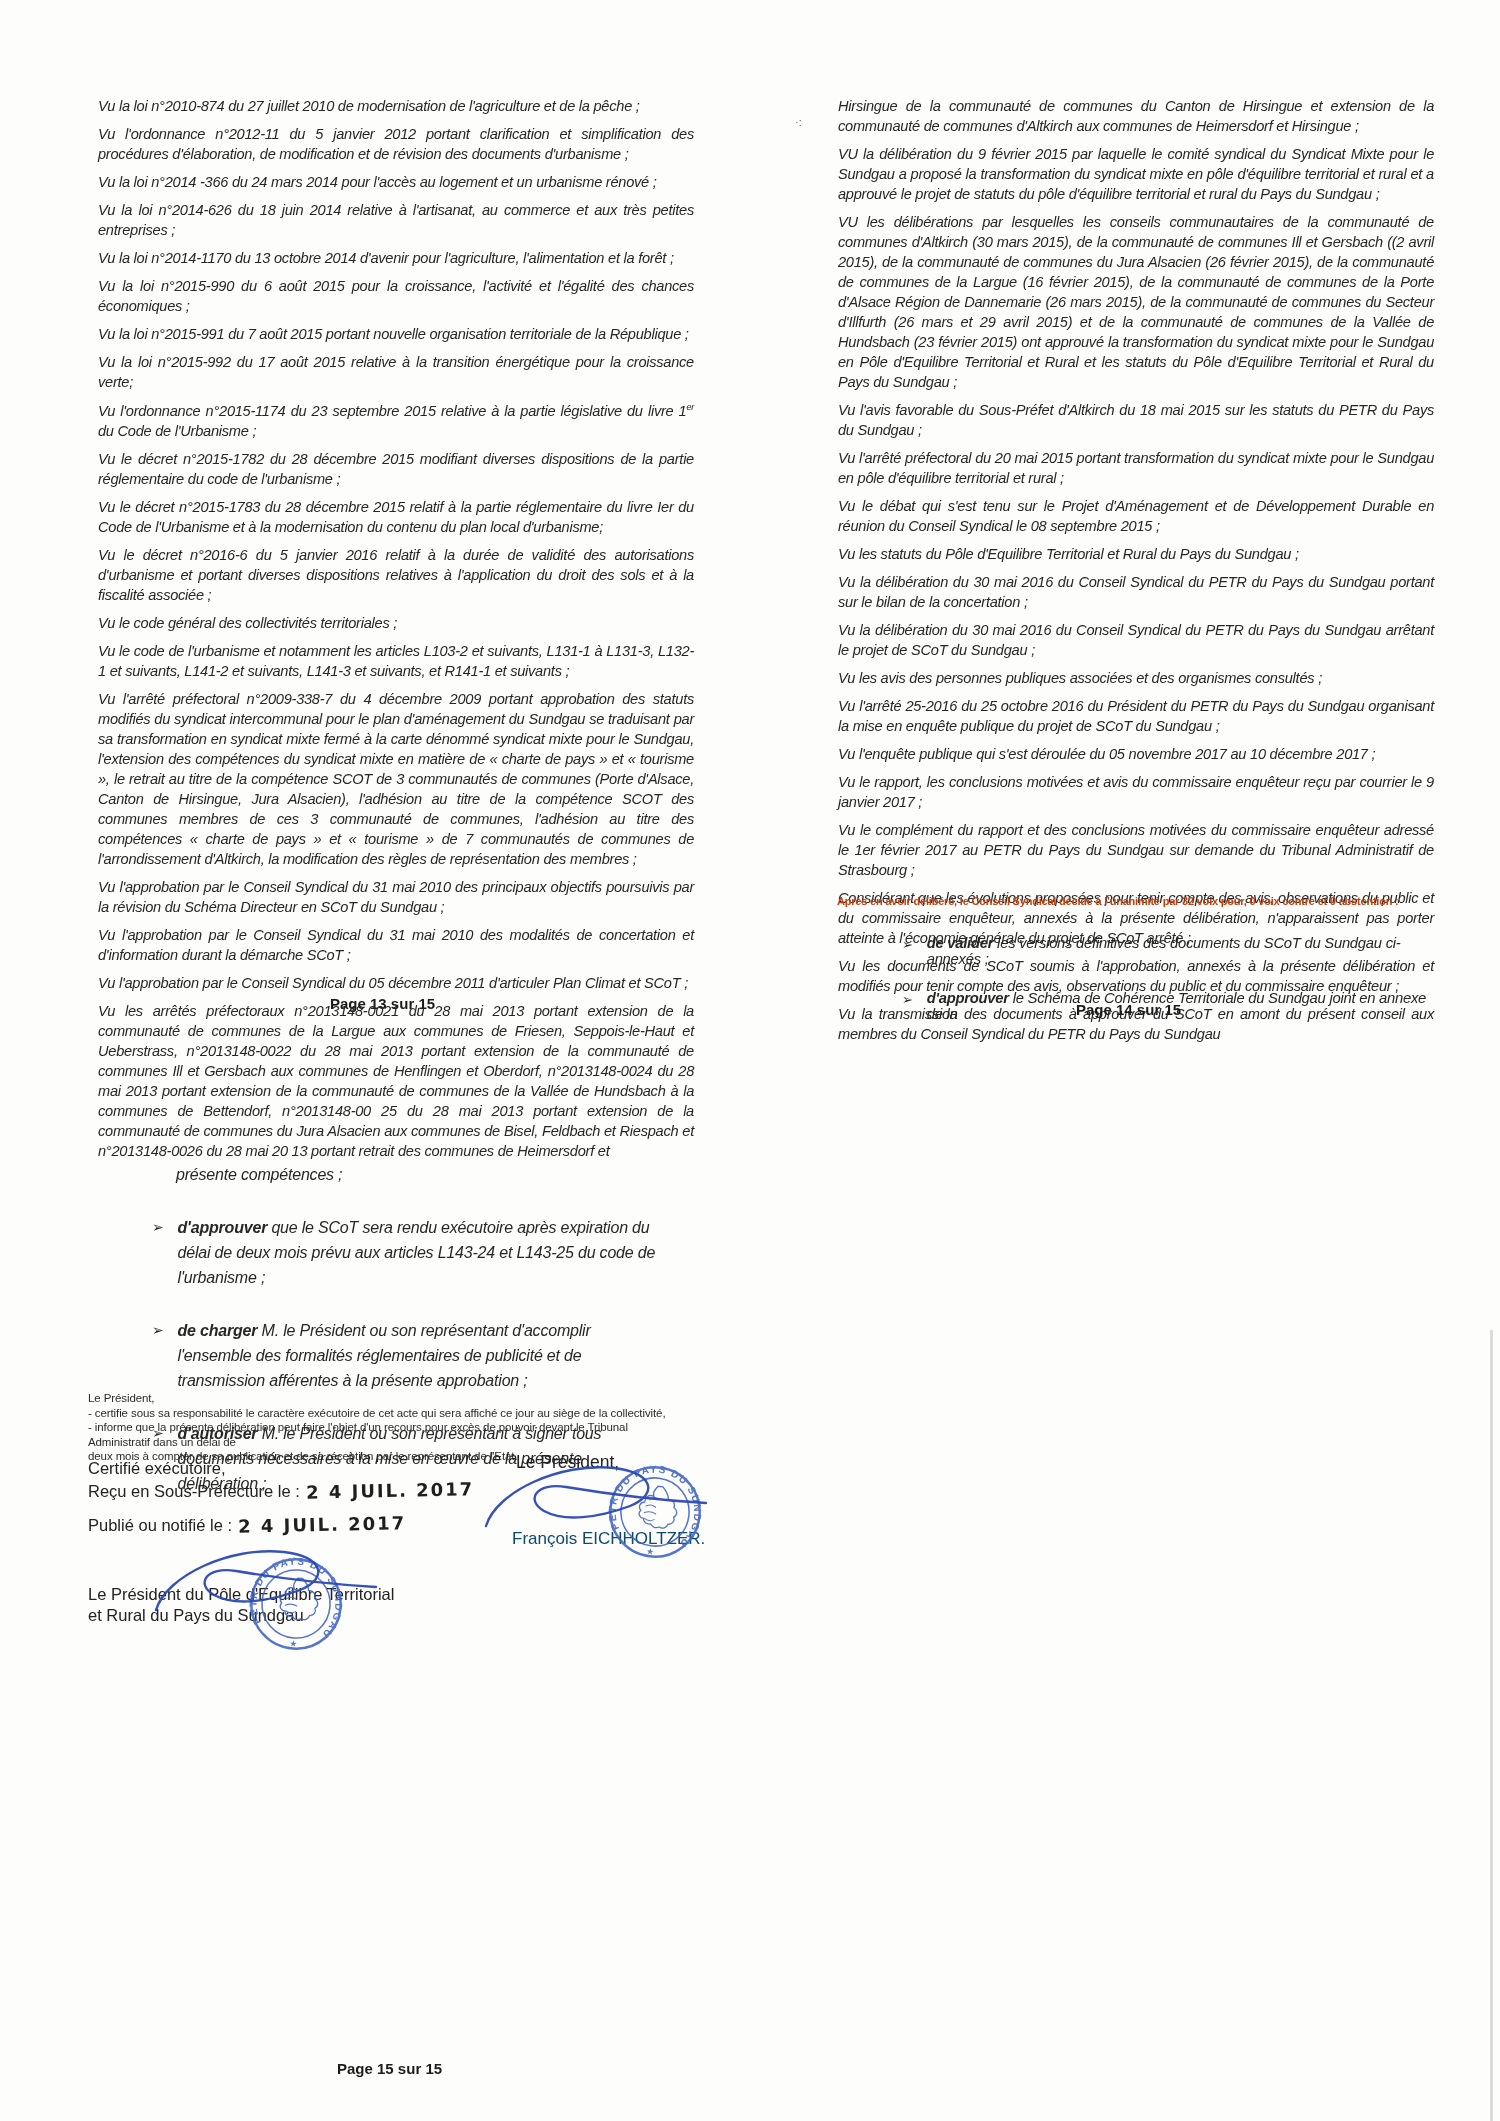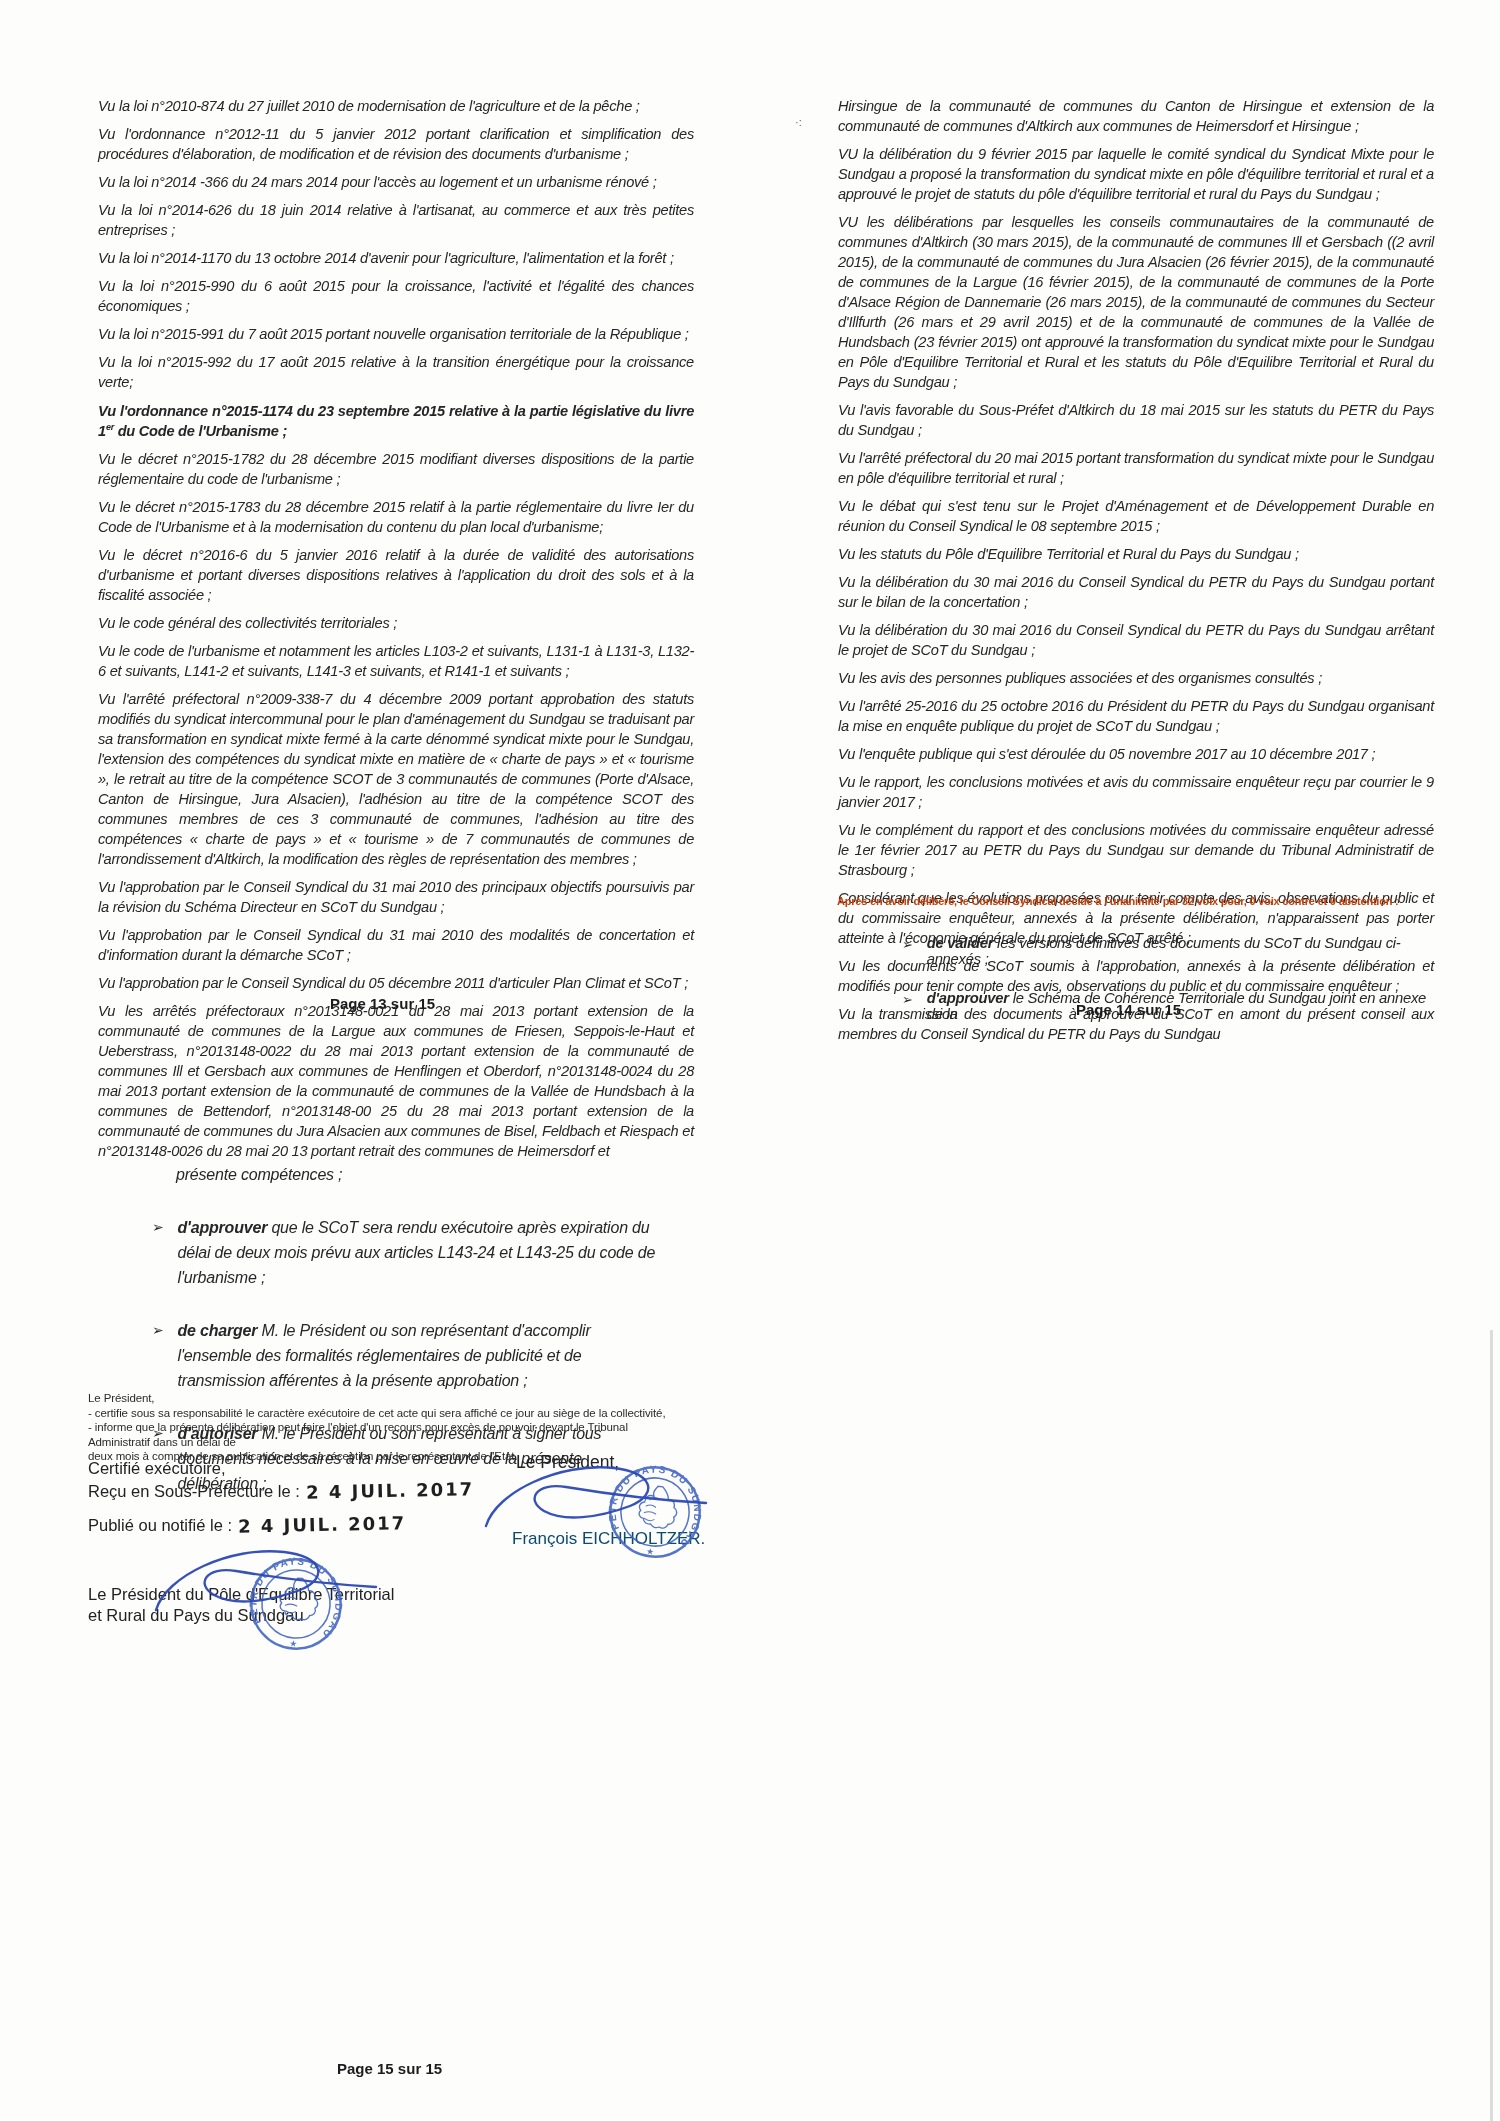--- a/index.html
+++ b/index.html
@@ -11,21 +11,21 @@
     overflow:hidden;
   }
   .col{
     position:absolute;width:612px;
     font-style:italic;font-size:14.6px;line-height:20px;letter-spacing:-0.25px;
     text-align:justify;color:#262626;
   }
   #col-left{left:90px;top:88px;}
   #col-right{left:830px;top:88px;}
   .col p{margin:8px;}
-  .col p.gap{margin-top:9px;font-weight:bold;}
+  .col p.gap{margin-top:9px;}
   sup{font-size:9px;line-height:0;}
   .footer{
     position:absolute;font-size:15px;font-weight:600;color:#1c1c1c;
     font-style:normal;letter-spacing:0;
   }
   #footer13{left:330px;top:995px;text-align:right;}
   #footer14{left:1076px;top:1001px;}
   #footer15{left:337px;top:2060px;}
   
   #decision-block{position:absolute;left:830px;top:884px;width:612px;}
@@ -88,21 +88,21 @@
   <p>Vu la loi n°2014-626 du 18 juin 2014 relative à l'artisanat, au commerce et aux très petites entreprises ;</p>
   <p>Vu la loi n°2014-1170 du 13 octobre 2014 d'avenir pour l'agriculture, l'alimentation et la forêt ;</p>
   <p>Vu la loi n°2015-990 du 6 août 2015 pour la croissance, l'activité et l'égalité des chances économiques ;</p>
   <p>Vu la loi n°2015-991 du 7 août 2015 portant nouvelle organisation territoriale de la République ;</p>
   <p>Vu la loi n°2015-992 du 17 août 2015 relative à la transition énergétique pour la croissance verte;</p>
   <p class="gap"><span>Vu l'ordonnance n°2015-1174 du 23 septembre 2015 relative à la partie législative du livre 1</span><sup>er</sup><span> du Code de l'Urbanisme ;</span></p>
   <p>Vu le décret n°2015-1782 du 28 décembre 2015 modifiant diverses dispositions de la partie réglementaire du code de l'urbanisme ;</p>
   <p>Vu le décret n°2015-1783 du 28 décembre 2015 relatif à la partie réglementaire du livre Ier du Code de l'Urbanisme et à la modernisation du contenu du plan local d'urbanisme;</p>
   <p>Vu le décret n°2016-6 du 5 janvier 2016 relatif à la durée de validité des autorisations d'urbanisme et portant diverses dispositions relatives à l'application du droit des sols et à la fiscalité associée ;</p>
   <p>Vu le code général des collectivités territoriales ;</p>
-  <p>Vu le code de l'urbanisme et notamment les articles L103-2 et suivants, L131-1 à L131-3, L132-6 et suivants, L141-2 et suivants, L141-3 et suivants, et R141-1 et suivants ;</p>
+  <p>Vu le code de l'urbanisme et notamment les articles L103-2 et suivants, L131-1 à L131-3, L132-1 et suivants, L141-2 et suivants, L141-3 et suivants, et R141-1 et suivants ;</p>
   <p>Vu l'arrêté préfectoral n°2009-338-7 du 4 décembre 2009 portant approbation des statuts modifiés du syndicat intercommunal pour le plan d'aménagement du Sundgau se traduisant par sa transformation en syndicat mixte fermé à la carte dénommé syndicat mixte pour le Sundgau, l'extension des compétences du syndicat mixte en matière de « charte de pays » et « tourisme », le retrait au titre de la compétence SCOT de 3 communautés de communes (Porte d'Alsace, Canton de Hirsingue, Jura Alsacien), l'adhésion au titre de la compétence SCOT des communes membres de ces 3 communauté de communes, l'adhésion au titre des compétences « charte de pays » et « tourisme » de 7 communautés de communes de l'arrondissement d'Altkirch, la modification des règles de représentation des membres ;</p>
   <p>Vu l'approbation par le Conseil Syndical du 31 mai 2010 des principaux objectifs poursuivis par la révision du Schéma Directeur en SCoT du Sundgau ;</p>
   <p>Vu l'approbation par le Conseil Syndical du 31 mai 2010 des modalités de concertation et d'information durant la démarche SCoT ;</p>
   <p>Vu l'approbation par le Conseil Syndical du 05 décembre 2011 d'articuler Plan Climat et SCoT ;</p>
   <p>Vu les arrêtés préfectoraux n°2013148-0021 du 28 mai 2013 portant extension de la communauté de communes de la Largue aux communes de Friesen, Seppois-le-Haut et Ueberstrass, n°2013148-0022 du 28 mai 2013 portant extension de la communauté de communes Ill et Gersbach aux communes de Henflingen et Oberdorf, n°2013148-0024 du 28 mai 2013 portant extension de la communauté de communes de la Vallée de Hundsbach à la communes de Bettendorf, n°2013148-00 25 du 28 mai 2013 portant extension de la communauté de communes du Jura Alsacien aux communes de Bisel, Feldbach et Riespach et n°2013148-0026 du 28 mai 20 13 portant retrait des communes de Heimersdorf et</p>
 </div>
 <div class="footer" id="footer13">Page 13 sur 15</div>
 
 <div id="artifact">·:</div>
 

